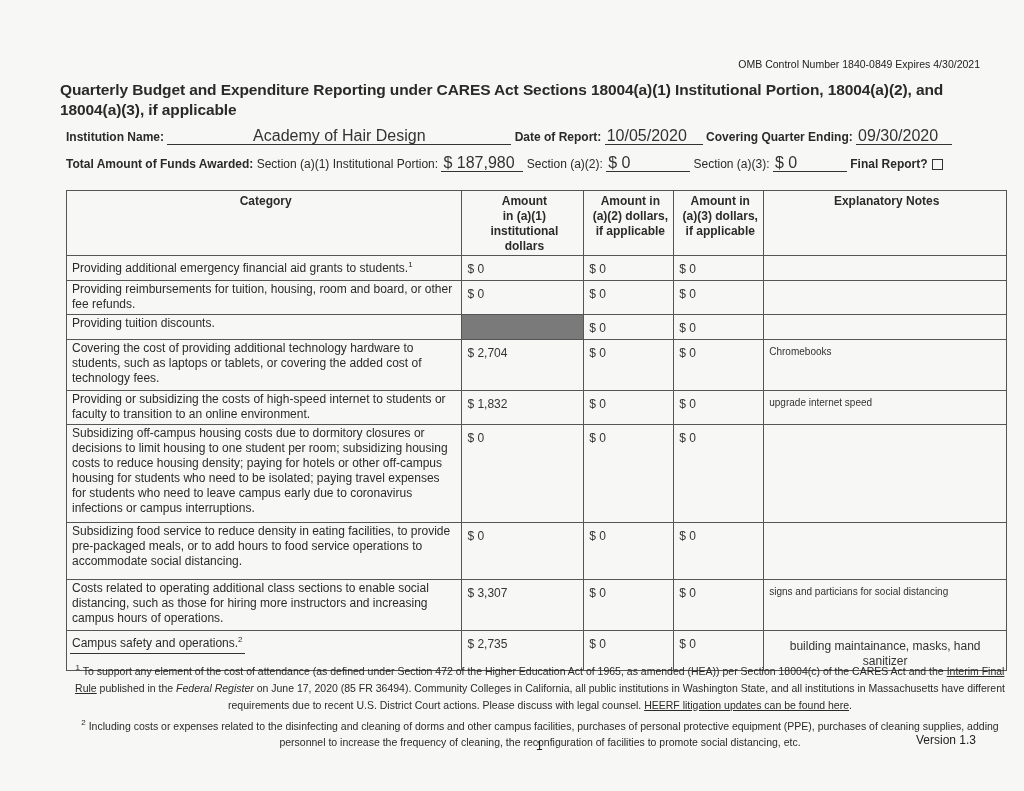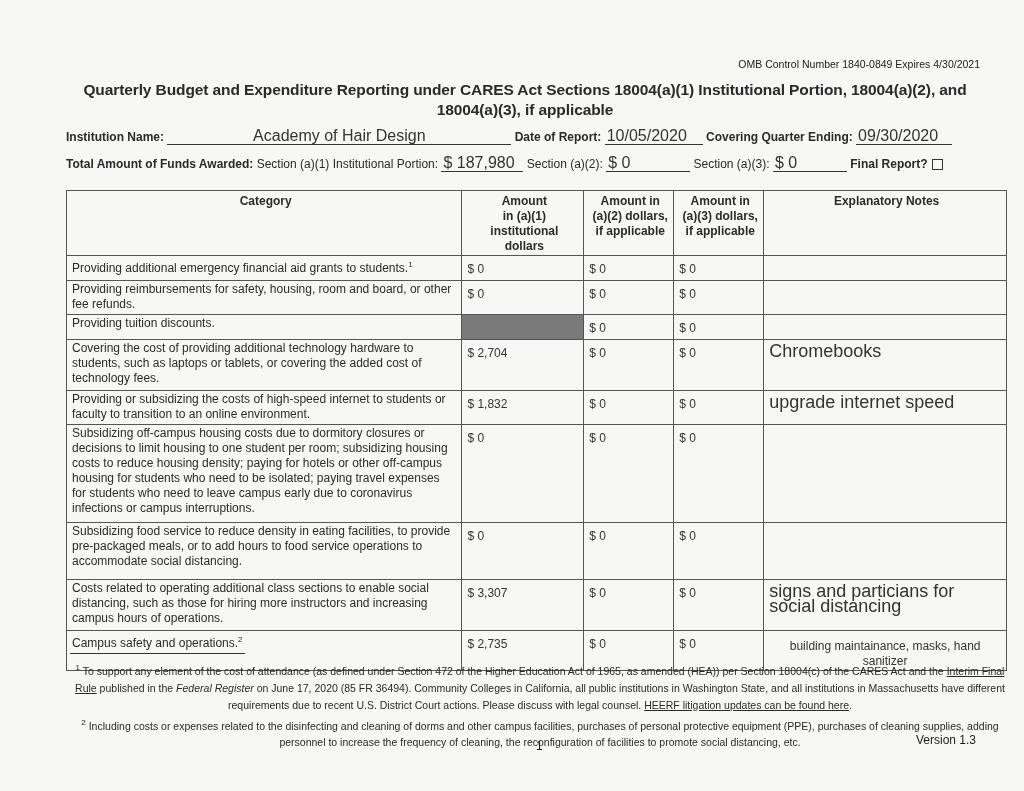--- a/index.html
+++ b/index.html
@@ -1,31 +1,31 @@
 <!DOCTYPE html>
 <html><head>
 <meta charset="utf-8">
 <style>
   html, body { margin:0; padding:0; }
   body {
     width:1024px; height:791px; background:#f7f7f5; position:relative; overflow:hidden;
     font-family:"Liberation Sans", sans-serif; color:#1c1c1c;
   }
   .omb { position:absolute; right:44px; top:58px; font-size:10.5px; font-family:"Liberation Sans Narrow","Liberation Sans", sans-serif; color:#222; }
-  .title { position:absolute; left:60px; width:930px; top:80px; text-align:center; font-weight:bold; font-size:15.5px; line-height:20px; color:#2a2a2a; letter-spacing:-0.1px; }
+  .title { position:absolute; left:60px; width:930px; top:80px; text-align:left; font-weight:bold; font-size:15.5px; line-height:20px; color:#2a2a2a; letter-spacing:-0.1px; }
   .line { position:absolute; font-size:12px; white-space:nowrap; color:#2a2a2a; }
   .lbl { font-weight:bold; }
   .lblr { font-weight:normal; }
   .fill { display:inline-block; border-bottom:1px solid #333; font-size:16px; color:#333; padding:0 2px; vertical-align:baseline; line-height:16px; }
   .checkbox { display:inline-block; width:9px; height:9px; border:1px solid #333; vertical-align:middle; margin-left:4px; }
   table { position:absolute; left:66px; top:190px; width:941px; border-collapse:collapse; font-size:12px; color:#2b2b2b; }
   td, th { border:1px solid #555; vertical-align:top; padding:1px 5px; line-height:15px; }
   th { font-weight:bold; font-size:12px; text-align:center; padding-top:3px;padding-left:8px; }
   .amt { font-size:12px; color:#333; padding-top:6px; }
-  .note { font-size:18px; color:#333; padding-top:4px; }
+  .note { font-size:10px; color:#333; padding-top:4px; }
   .note-small { font-size:12px; padding-top:8px;text-align:center; }
   .shaded { background:#7a7a7a; }
   sup { font-size:8px; }
   .fn-rule { position:absolute; left:70px; top:653px; width:175px; border-top:1px solid #333; }
   .footnotes { position:absolute; left:70px; top:659px; width:940px; font-size:10.5px; line-height:17px; color:#2a2a2a; font-family:"Liberation Sans Narrow","Liberation Sans", sans-serif;text-align:center; }
   .footnotes u { text-decoration:underline; }
   .pagenum { position:absolute; left:536px; top:739px; font-size:12px; }
   .version { position:absolute; right:48px; top:733px; font-size:12px; }
 </style>
 </head>
@@ -89,21 +89,21 @@
   </thead>
   <tbody>
     <tr style="height:25px;">
       <td><span>Providing additional emergency financial aid grants to students.</span><sup>1</sup></td>
       <td class="amt">$ 0</td>
       <td class="amt">$ 0</td>
       <td class="amt">$ 0</td>
       <td class="note"></td>
     </tr>
     <tr style="height:34px;">
-      <td>Providing reimbursements for safety, housing, room and board, or other fee refunds.</td>
+      <td>Providing reimbursements for tuition, housing, room and board, or other fee refunds.</td>
       <td class="amt">$ 0</td>
       <td class="amt">$ 0</td>
       <td class="amt">$ 0</td>
       <td class="note"></td>
     </tr>
     <tr style="height:25px;">
       <td>Providing tuition discounts.</td>
       <td class="amt shaded"></td>
       <td class="amt">$ 0</td>
       <td class="amt">$ 0</td>

